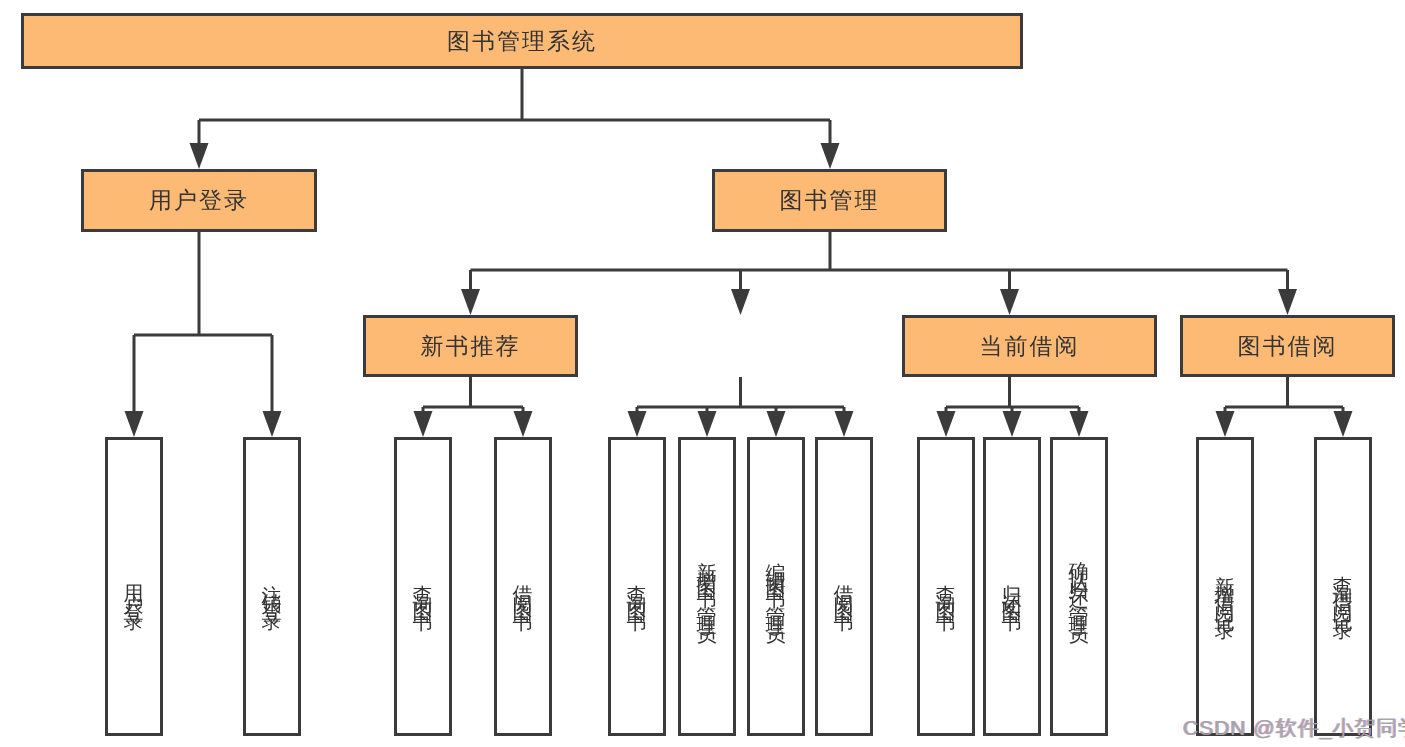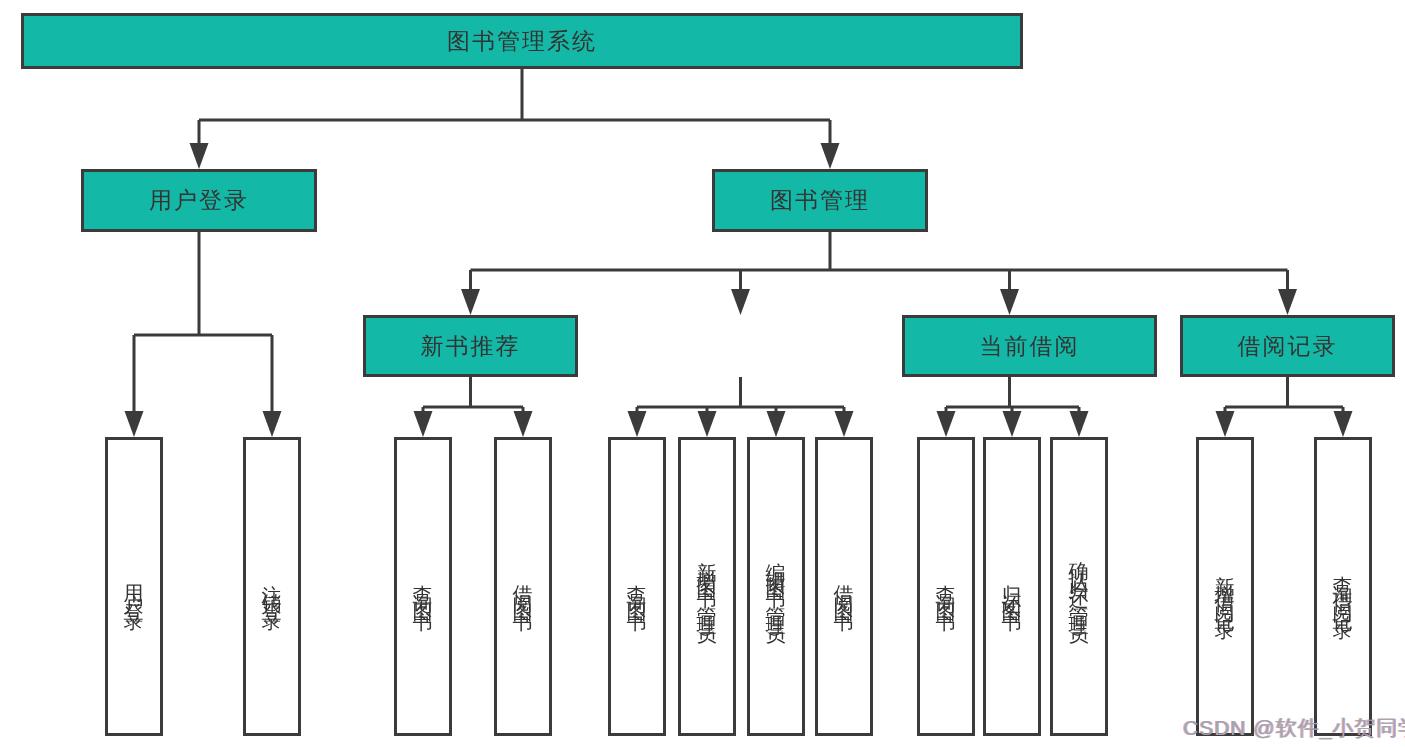--- a/index.html
+++ b/index.html
@@ -29,21 +29,21 @@
     stroke-width: 3;
   }
   svg.connectors polygon {
     fill: #3b3b3b;
     stroke: none;
   }
   .hnode {
     position: absolute;
     box-sizing: border-box;
     border: 3px solid #3b3b3b;
-    background: #14b8a6;
+    background: #fdba74;
     display: flex;
     align-items: center;
     justify-content: center;
     font-size: 23px;
     letter-spacing: 2px;
     color: #333333;
     z-index: 2;
   }
   .vnode {
     position: absolute;
@@ -116,25 +116,25 @@
     <polygon points="1069.5,411 1088.5,411 1079,437"></polygon>
 
     <path d="M1287.5 377 V407 M1225 407 H1343 M1225 407 V414 M1343 407 V414"></path>
     <polygon points="1215.5,411 1234.5,411 1225,437"></polygon>
     <polygon points="1333.5,411 1352.5,411 1343,437"></polygon>
   </svg>
 
   <div class="hnode" style="left:21px; top:13px; width:1002px; height:56px;">图书管理系统</div>
 
   <div class="hnode" style="left:81px; top:169px; width:236px; height:63px;">用户登录</div>
-  <div class="hnode" style="left:712px; top:169px; width:216px; height:63px;">图书管理</div>
+  <div class="hnode" style="left:712px; top:169px; width:235px; height:63px;">图书管理</div>
 
   <div class="hnode" style="left:363px; top:315px; width:215px; height:62px;">新书推荐</div>
   <div class="hnode" style="left:902px; top:315px; width:255px; height:62px;">当前借阅</div>
-  <div class="hnode" style="left:1180px; top:315px; width:215px; height:62px;">借阅记录</div>
+  <div class="hnode" style="left:1180px; top:315px; width:215px; height:62px;">图书借阅</div>
 
   <div class="vnode" style="left:105px;">
     <span>用户登录</span>
   </div>
   <div class="vnode" style="left:243px;">
     <span>注销登录</span>
   </div>
 
   <div class="vnode" style="left:394px;">
     <span>查询图书</span>

